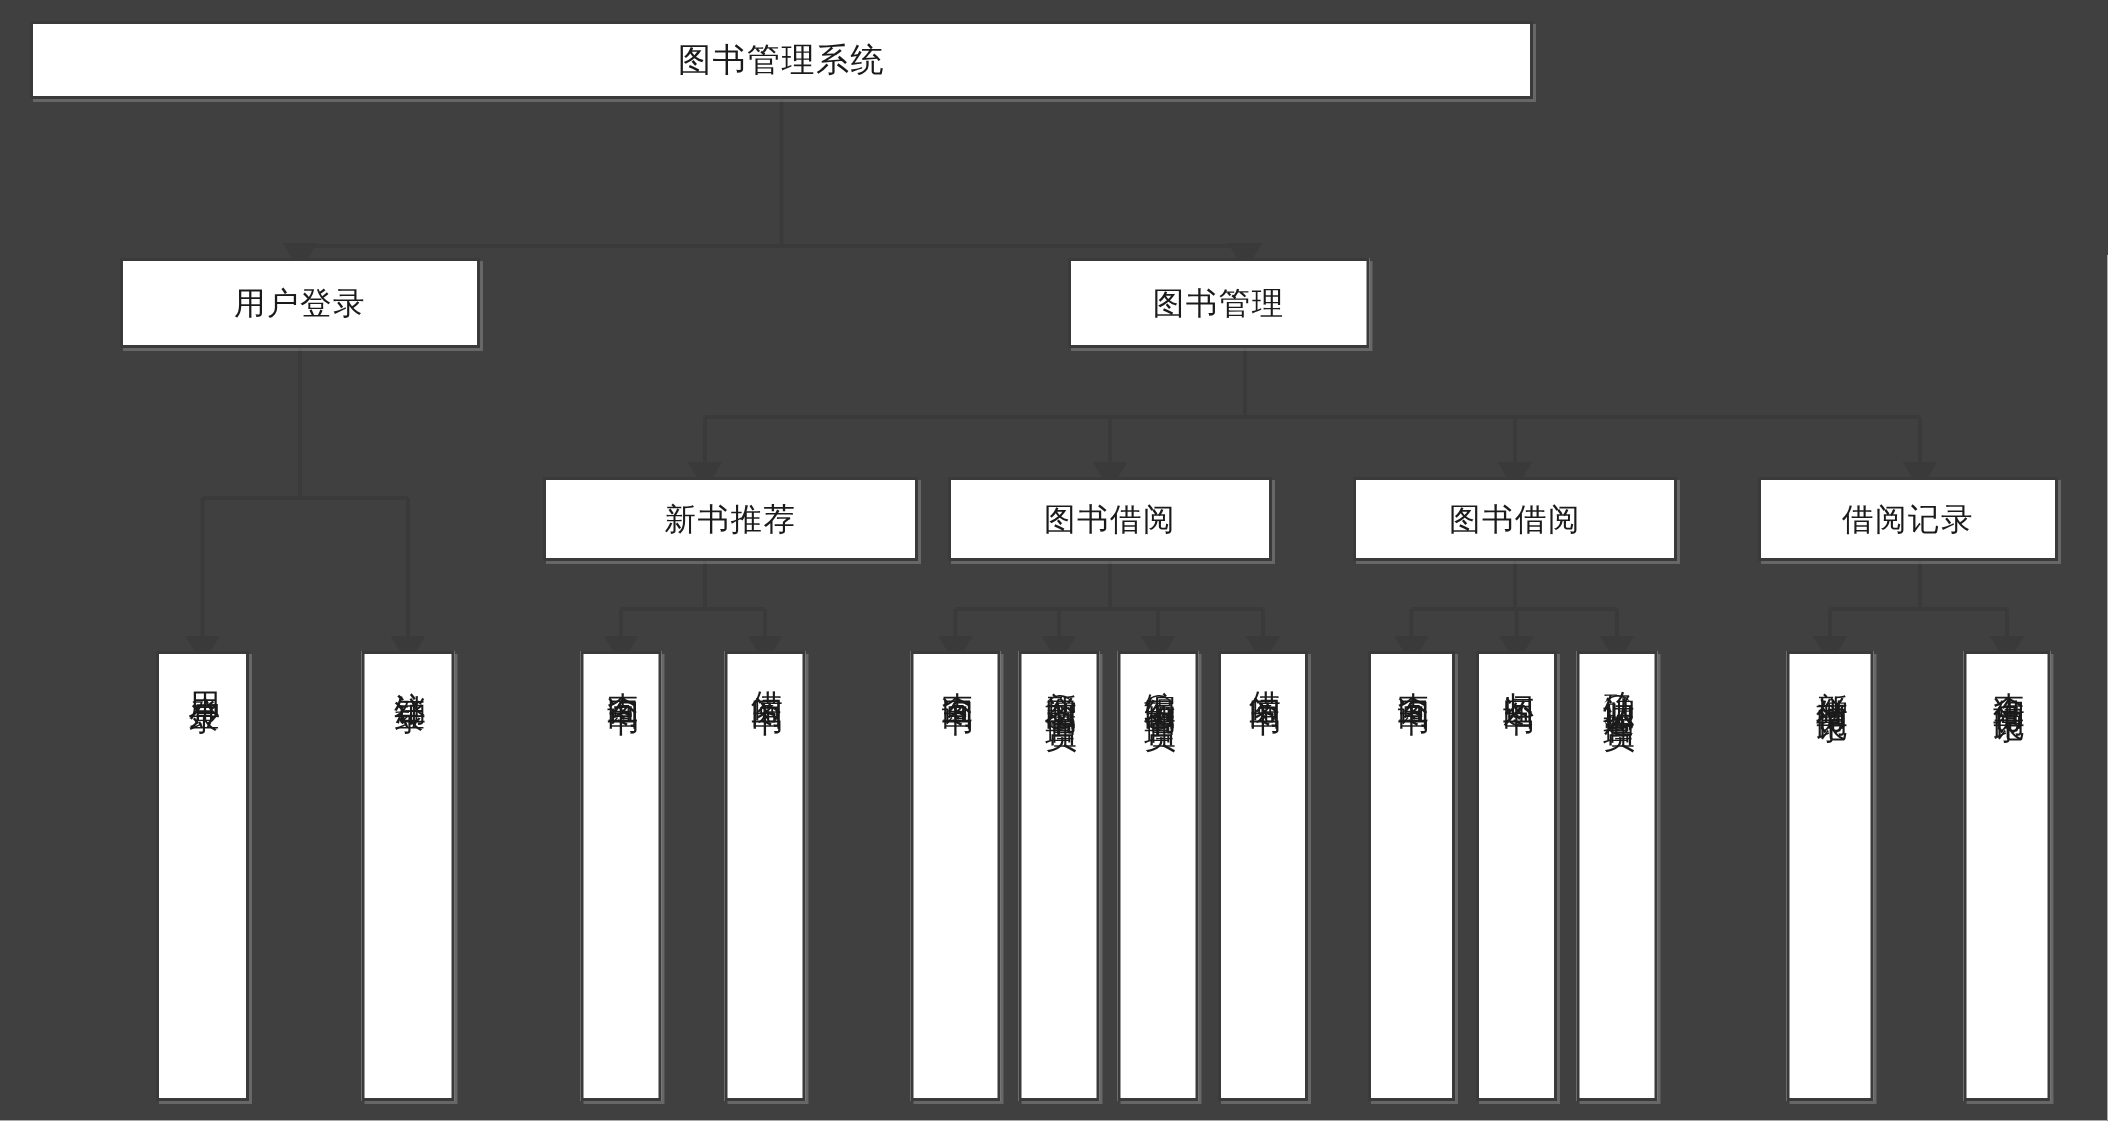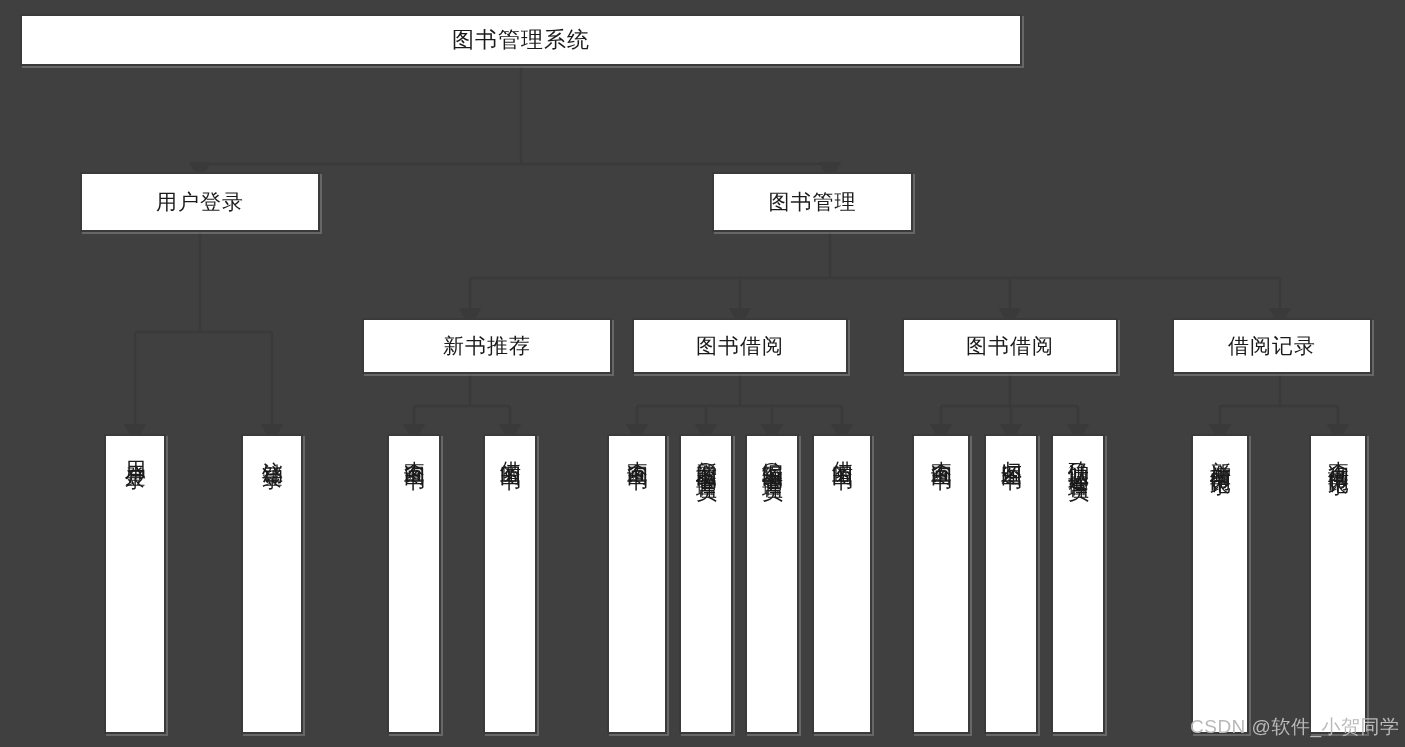--- a/index.html
+++ b/index.html
@@ -170,15 +170,14 @@
   <div class="node node-v" style="left: 1051px; top: 434px; width: 54px; height: 300px;">
     <span class="vlabel">确认归还（管理员）</span>
   </div>
   <div class="node node-v" style="left: 1191px; top: 434px; width: 58px; height: 300px;">
     <span class="vlabel">新增借阅记录</span>
   </div>
   <div class="node node-v" style="left: 1309px; top: 434px; width: 58px; height: 300px;">
     <span class="vlabel">查询借阅记录</span>
   </div>
 
-  <div class="watermark" style="left: 1190px; top: 714px;">CSDN @软件_小贺同学</div>
 
 </div>
 
 </body></html>

